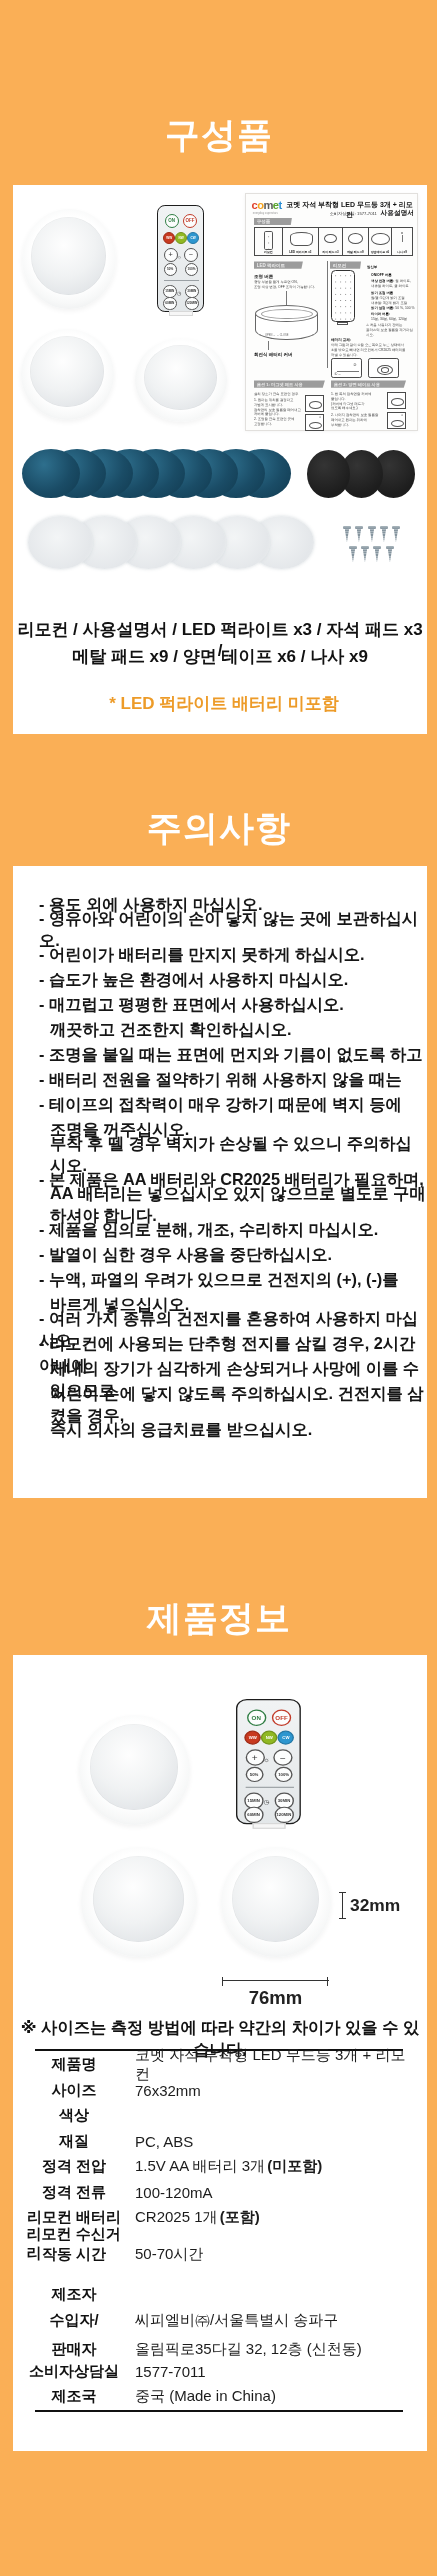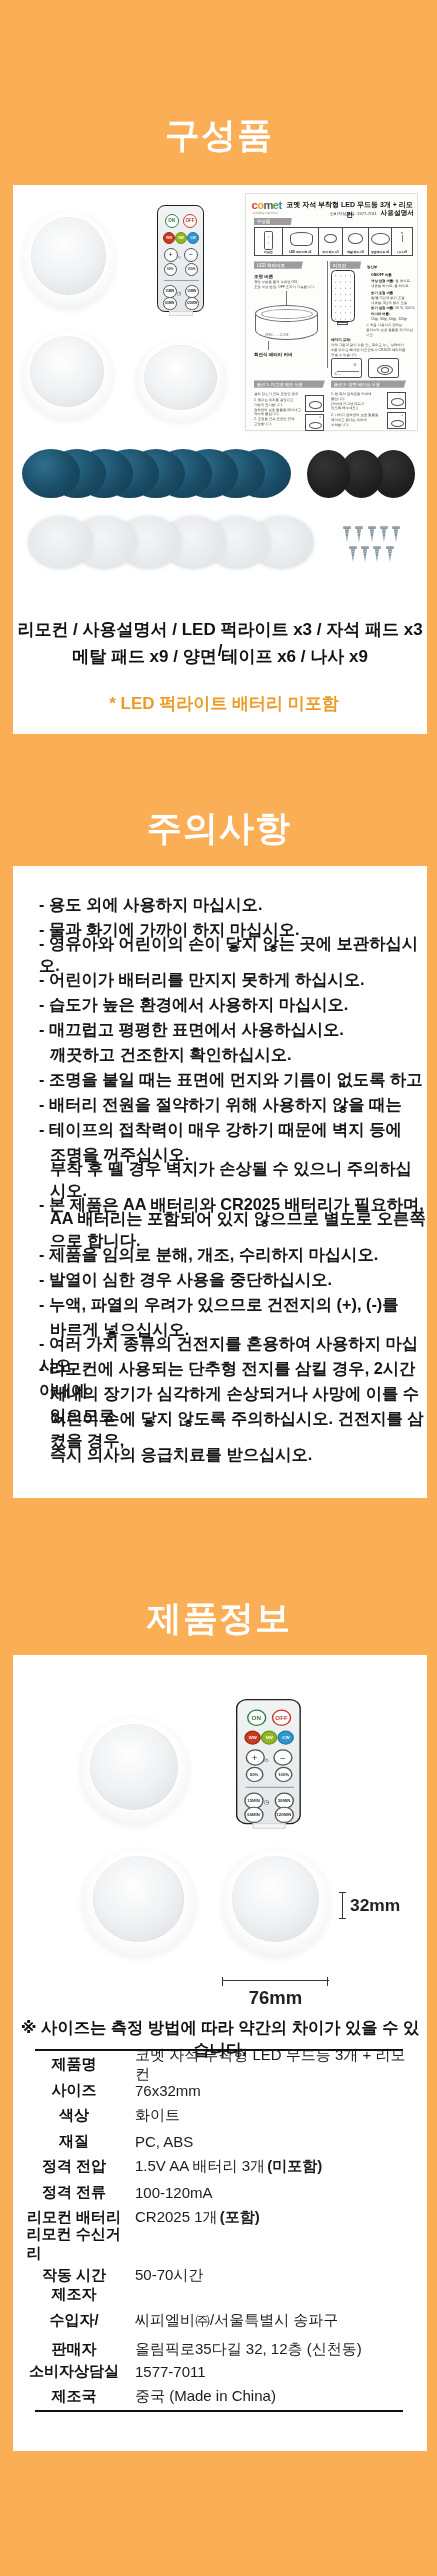--- a/index.html
+++ b/index.html
@@ -287,33 +287,32 @@
     <div class="caption" style="top:433px;">리모컨 / 사용설명서 / LED 퍽라이트 x3 / 자석 패드 x3 /</div>
     <div class="caption" style="top:460px;">메탈 패드 x9 / 양면 테이프 x6 / 나사 x9</div>
     <div class="caption" style="top:507px; color:#ED9B28; font-weight:800;padding-left:8px;">* LED 퍽라이트 배터리 미포함</div>
   </div>
 
   <div class="sec-title" style="top:805px;">주의사항</div>
 
   <div class="card" style="top:866px; height:632px;">
     <div class="abs" style="left:0; top:26px; width:414px;">
       <div class="cl">- 용도 외에 사용하지 마십시오.</div>
-      <div class="cl">- 물과 화기에 가까이 하지 마십시오.</div>
       <div class="cl">- 영유아와 어린이의 손이 닿지 않는 곳에 보관하십시오.</div>
       <div class="cl">- 어린이가 배터리를 만지지 못하게 하십시오.</div>
       <div class="cl">- 습도가 높은 환경에서 사용하지 마십시오.</div>
       <div class="cl">- 매끄럽고 평평한 표면에서 사용하십시오.</div>
       <div class="cl ind">깨끗하고 건조한지 확인하십시오.</div>
       <div class="cl">- 조명을 붙일 때는 표면에 먼지와 기름이 없도록 하고</div>
       <div class="cl">- 배터리 전원을 절약하기 위해 사용하지 않을 때는</div>
       <div class="cl">- 테이프의 접착력이 매우 강하기 때문에 벽지 등에</div>
       <div class="cl ind">조명을 꺼주십시오.</div>
       <div class="cl ind">부착 후 뗄 경우 벽지가 손상될 수 있으니 주의하십시오.</div>
       <div class="cl bld">- 본 제품은 AA 배터리와 CR2025 배터리가 필요하며,</div>
-      <div class="cl ind bld">AA 배터리는 포함되어 있지 않으므로 별도로 오른쪽으로 합니다.</div>
+      <div class="cl ind bld">AA 배터리는 넣으십시오 있지 않으므로 별도로 구매하셔야 합니다.</div>
       <div class="cl">- 제품을 임의로 분해, 개조, 수리하지 마십시오.</div>
       <div class="cl">- 발열이 심한 경우 사용을 중단하십시오.</div>
       <div class="cl">- 누액, 파열의 우려가 있으므로 건전지의 (+), (-)를</div>
       <div class="cl ind">바르게 넣으십시오.</div>
       <div class="cl">- 여러 가지 종류의 건전지를 혼용하여 사용하지 마십시오.</div>
       <div class="cl">- 리모컨에 사용되는 단추형 전지를 삼킬 경우, 2시간 이내에</div>
       <div class="cl ind">체내의 장기가 심각하게 손상되거나 사망에 이를 수 있으므로</div>
       <div class="cl ind">어린이 손에 닿지 않도록 주의하십시오. 건전지를 삼켰을 경우,</div>
       <div class="cl ind">즉시 의사의 응급치료를 받으십시오.</div>
     </div>
@@ -379,24 +378,20 @@
       </div>
     <div class="trow" style="top:423px;">
         <div class="tlabel">사이즈</div>
         <div class="tval">
           <span>76x32mm</span>
           <span class="bld-sfx"></span>
         </div>
       </div>
     <div class="trow" style="top:448px;">
         <div class="tlabel">색상</div>
-        <div class="tval">
-          <span>화이트</span>
-          <span class="bld-sfx"></span>
-        </div>
       </div>
     <div class="trow" style="top:474px;">
         <div class="tlabel">재질</div>
         <div class="tval">
           <span>PC, ABS</span>
           <span class="bld-sfx"></span>
         </div>
       </div>
     <div class="trow" style="top:499px;">
         <div class="tlabel">정격 전압</div>
@@ -415,21 +410,21 @@
     <div class="trow" style="top:550px;">
         <div class="tlabel">리모컨 배터리</div>
         <div class="tval">
           <span>CR2025 1개</span>
           <span class="bld-sfx">(포함)</span>
         </div>
       </div>
     <div class="trow" style="top:576px;">
         <div class="tlabel">리모컨 수신거리</div>
       </div>
-    <div class="trow" style="top:608px;">
+    <div class="trow" style="top:587px;">
         <div class="tlabel">작동 시간</div>
         <div class="tval">
           <span>50-70시간</span>
           <span class="bld-sfx"></span>
         </div>
       </div>
     <div class="trow" style="top:627px;">
         <div class="tlabel">제조자</div>
       </div>
     <div class="trow" style="top:653px;">

